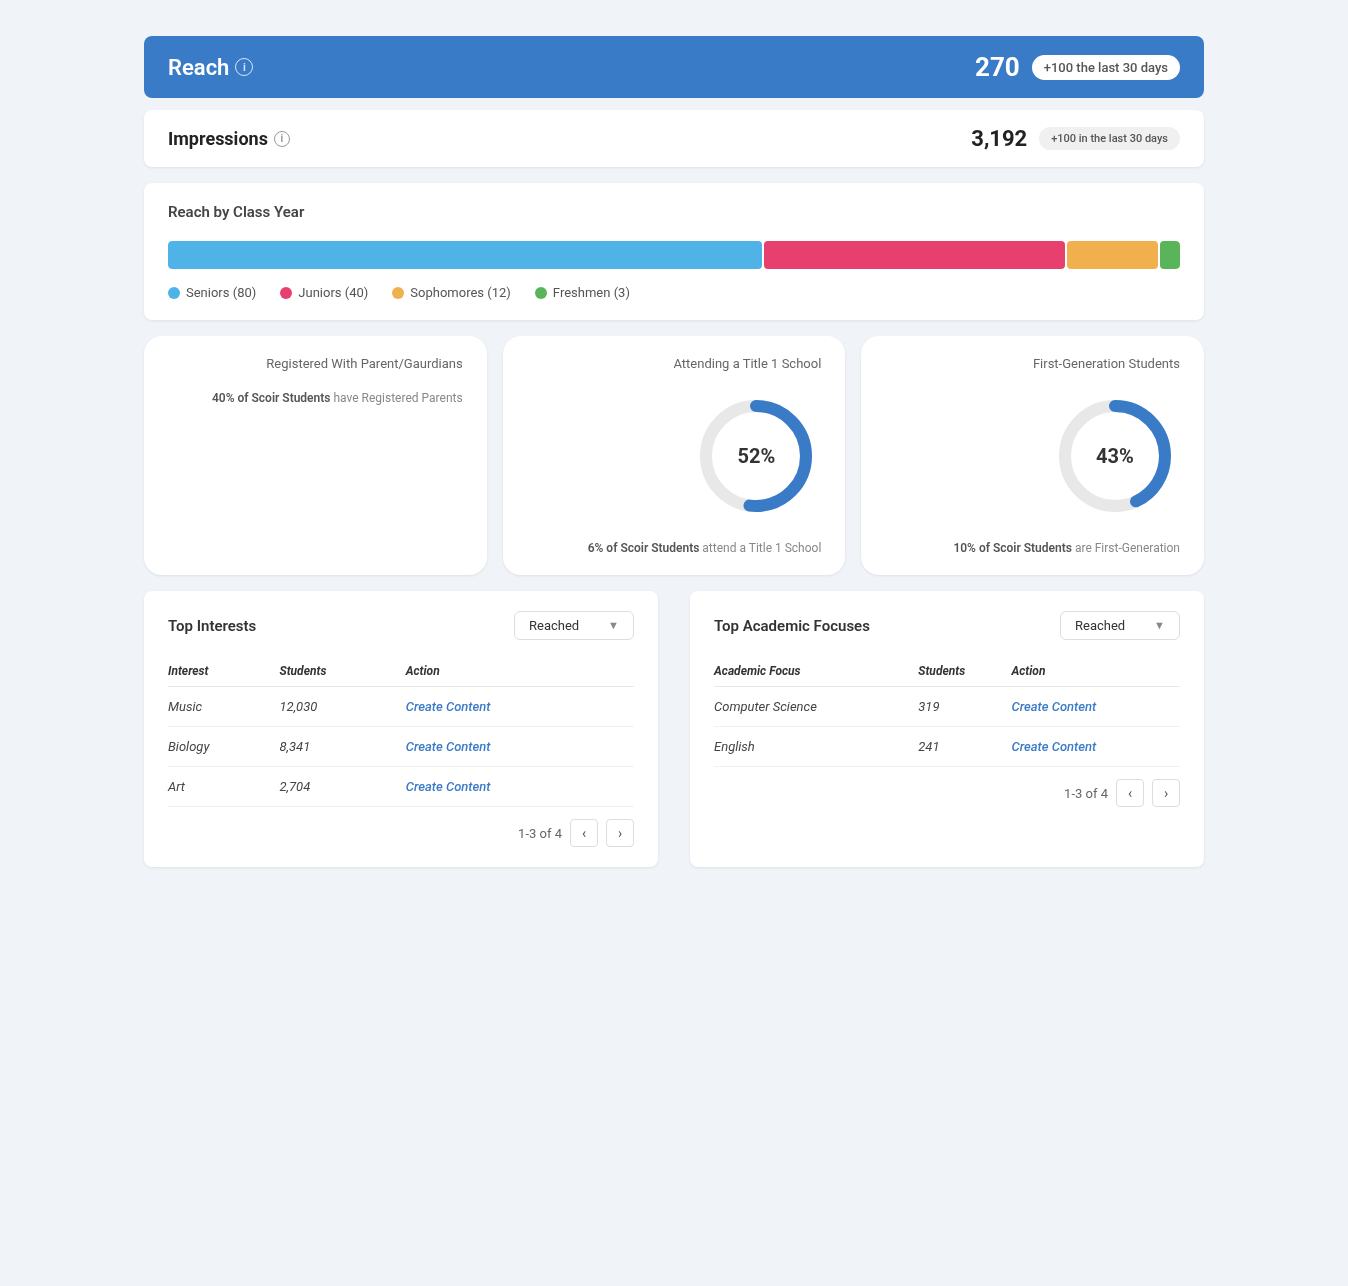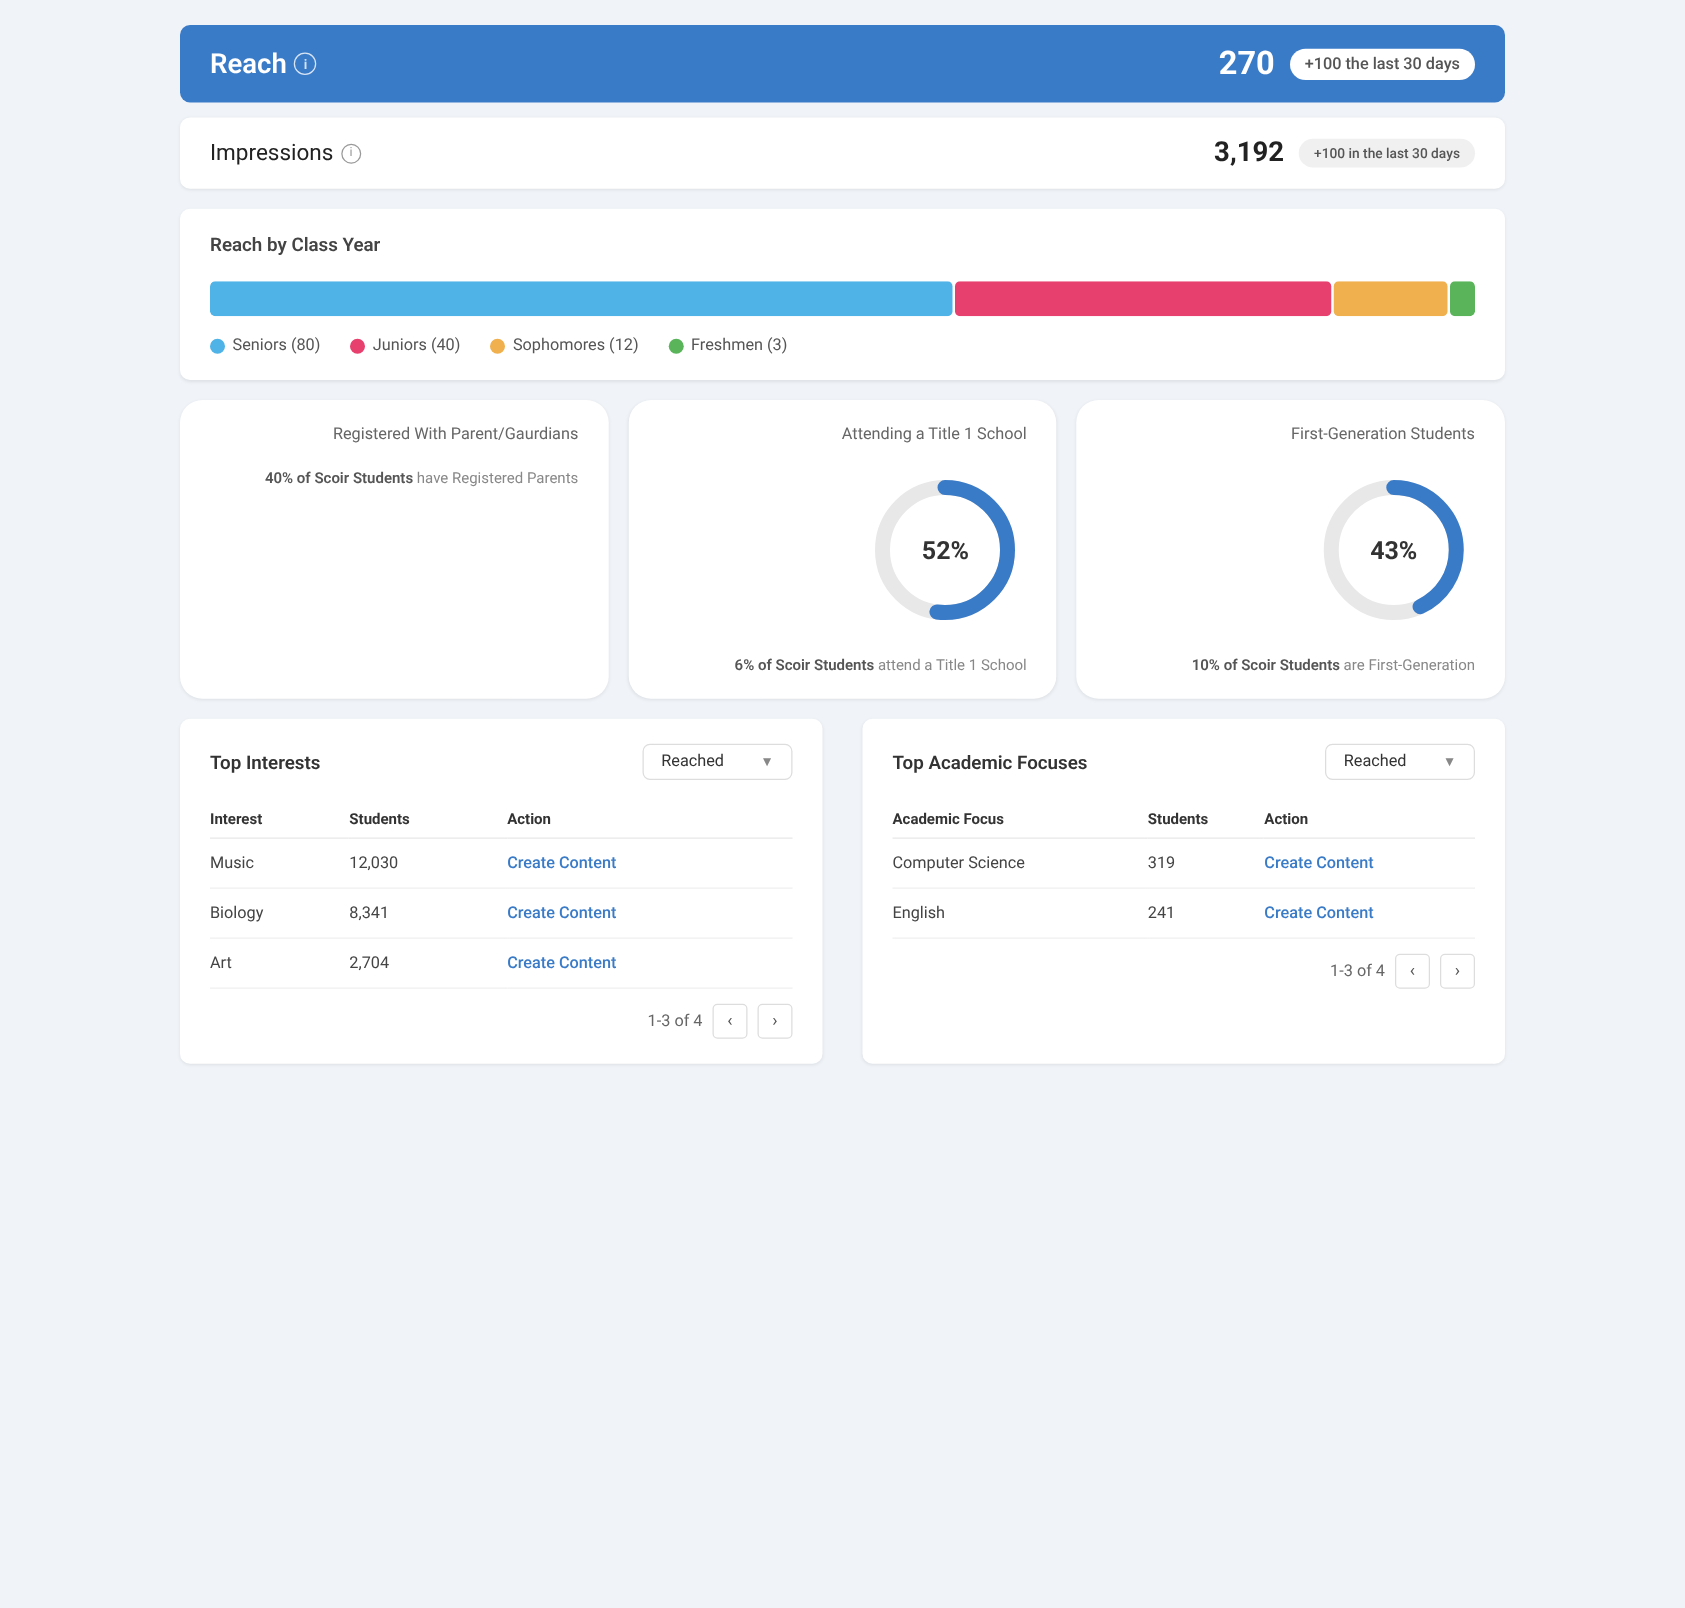--- a/index.html
+++ b/index.html
@@ -1,18 +1,18 @@
 <!DOCTYPE html>
 <html><head>
   <meta charset="utf-8">
   <style>
     * { box-sizing: border-box; margin: 0; padding: 0; }
     body { font-family: -apple-system, BlinkMacSystemFont, 'Segoe UI', Roboto, sans-serif; background: #f0f4f8; color: #333; }
 
-    .page-wrapper { max-width: 1100px; margin: 0 auto; padding: 20px; }
+    .page-wrapper { max-width: 1100px; margin: 16px auto; padding: 20px; }
 
     
     .reach-header {
       background: #3a7bc8;
       border-radius: 8px;
       padding: 16px 24px;
       display: flex;
       align-items: center;
       justify-content: space-between;
       margin-bottom: 12px;
@@ -61,21 +61,21 @@
       border-radius: 8px;
       padding: 16px 24px;
       display: flex;
       align-items: center;
       justify-content: space-between;
       margin-bottom: 16px;
       box-shadow: 0 1px 3px rgba(0,0,0,0.08);
     }
     .impressions-title {
       font-size: 18px;
-      font-weight: 400;
+      font-weight: 700;
       color: #222;
       display: flex;
       align-items: center;
       gap: 6px;
     }
     .impressions-title .info-icon {
       display: inline-flex;
       align-items: center;
       justify-content: center;
       width: 16px;
@@ -245,20 +245,21 @@
       justify-content: space-between;
     }
     .dropdown-select .chevron {
       font-size: 11px;
       color: #888;
     }
 
     .data-table {
       width: 100%;
       border-collapse: collapse;
+      font-style: italic;
     }
     .data-table th {
       text-align: left;
       font-size: 12px;
       font-weight: 700;
       color: #333;
       padding: 8px 0;
       border-bottom: 1px solid #e8e8e8;
     }
     .data-table td {

